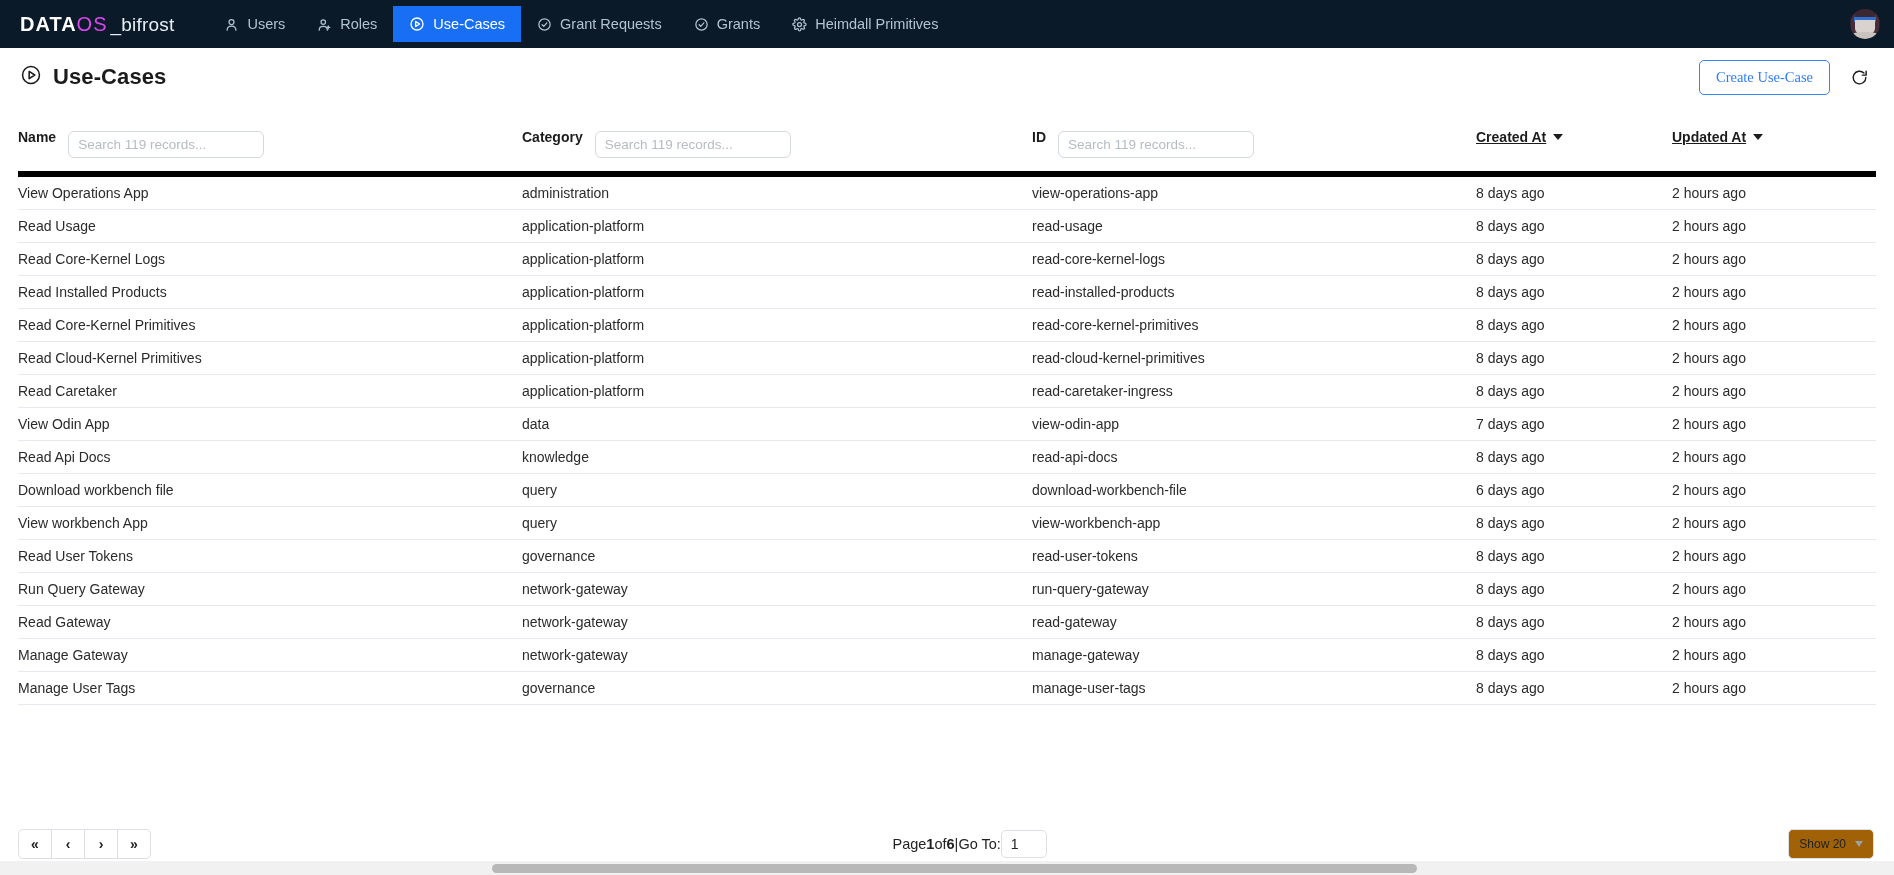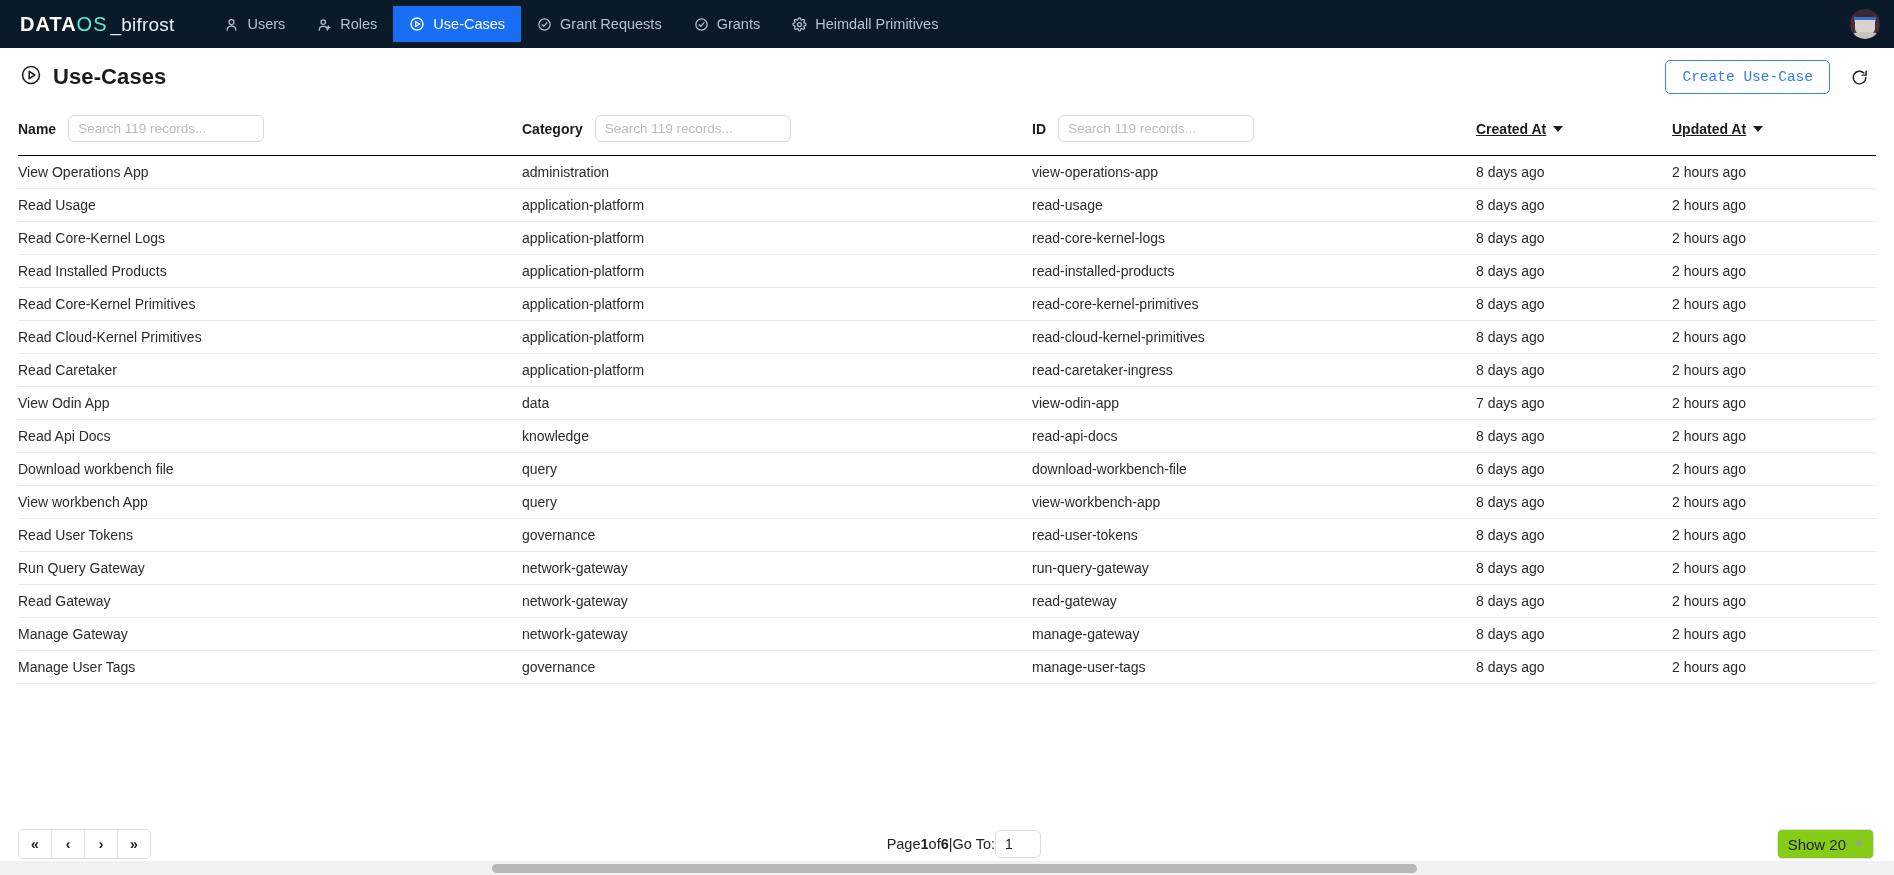--- a/index.html
+++ b/index.html
@@ -24,21 +24,21 @@
   .brand {
     display: flex;
     align-items: baseline;
     color: #ffffff;
     font-size: 20px;
     letter-spacing: .2px;
     margin-right: 34px;
     white-space: nowrap;
   }
   .brand .b1 { font-weight: 700; letter-spacing: 1px; }
-  .brand .b2 { font-weight: 400; letter-spacing: 1px; color:#5eead4; }
+  .brand .b2 { font-weight: 400; letter-spacing: 1px; color:#d946ef; }
   .brand .b3 { font-weight: 400; margin-left: 3px; color: #e8eef4; font-size: 19px;}
 
   .nav-items { display: flex; align-items: center; height: 48px; }
   .nav-item {
     display: flex;
     align-items: center;
     gap: 8px;
     height: 36px;
     padding: 0 16px;
     color: #b4c2d0;
@@ -78,21 +78,21 @@
   .page-title { font-size: 22px; font-weight: 700; color: #1b1b1b; letter-spacing: .1px; }
   .head-spacer { flex: 1; }
   .btn-create {
     border: 1px solid #3b82f6;
     color: #2f7df5;
     background: #fff;
     border-radius: 5px;
     font-size: 14.5px;
     padding: 8px 16px;
     cursor: pointer;
-    font-family: Liberation Mono, monospace;
+    font-family: Liberation Serif, serif;
     white-space: nowrap;
   }
   .btn-refresh {
     margin-left: 16px;
     width: 26px; height: 26px;
     display: flex; align-items: center; justify-content: center;
     cursor: pointer;
     background: none; border: none;
   }
 
@@ -112,36 +112,37 @@
   table.grid col.c-created{ width: 196px; }
   table.grid col.c-updated{ width: 204px; }
 
   thead th {
     text-align: left;
     font-size: 14px;
     font-weight: 700;
     color: #1c1c1c;
     padding: 9px 0 13px 0;
     vertical-align: middle;
-    border-bottom: 1px solid #000000;
+    border-bottom: 6px solid #000000;
     white-space: nowrap;
   }
   .th-inner { display: flex; align-items: center; gap: 12px; }
   .th-sort  { display: flex; align-items: center; gap: 7px; text-decoration: underline; }
   .search-input {
     border: 1px solid #d4d9de;
     border-radius: 6px;
     height: 27px;
     width: 196px;
     padding: 0 9px;
     font-size: 13.5px;
     color: #333;
     font-family: inherit;
     outline: none;
     background: #fff;
+    margin-top: 16px;
   }
   .search-input::placeholder { color: #b6bcc2; }
   .caret {
     width: 0; height: 0;
     border-left: 5px solid transparent;
     border-right: 5px solid transparent;
     border-top: 6px solid #1c1c1c;
     display: inline-block;
     cursor: pointer;
   }
@@ -200,23 +201,23 @@
     font-family: inherit;
     color: #222;
     outline: none;
   }
   .show-select {
     border: 1px solid #dcdfe3;
     border-radius: 5px;
     height: 30px;
     padding: 0 10px;
     display: flex; align-items: center; gap: 9px;
-    font-size: 15px; color: #222;
-    cursor: pointer;
-    background: #84cc16;
+    font-size: 12px; color: #222;
+    cursor: pointer;
+    background: #a16207;
     white-space: nowrap;
   }
   .chev-down {
     width: 0; height: 0;
     border-left: 4.5px solid transparent;
     border-right: 4.5px solid transparent;
     border-top: 6px solid #9aa0a6;
   }
 
   

